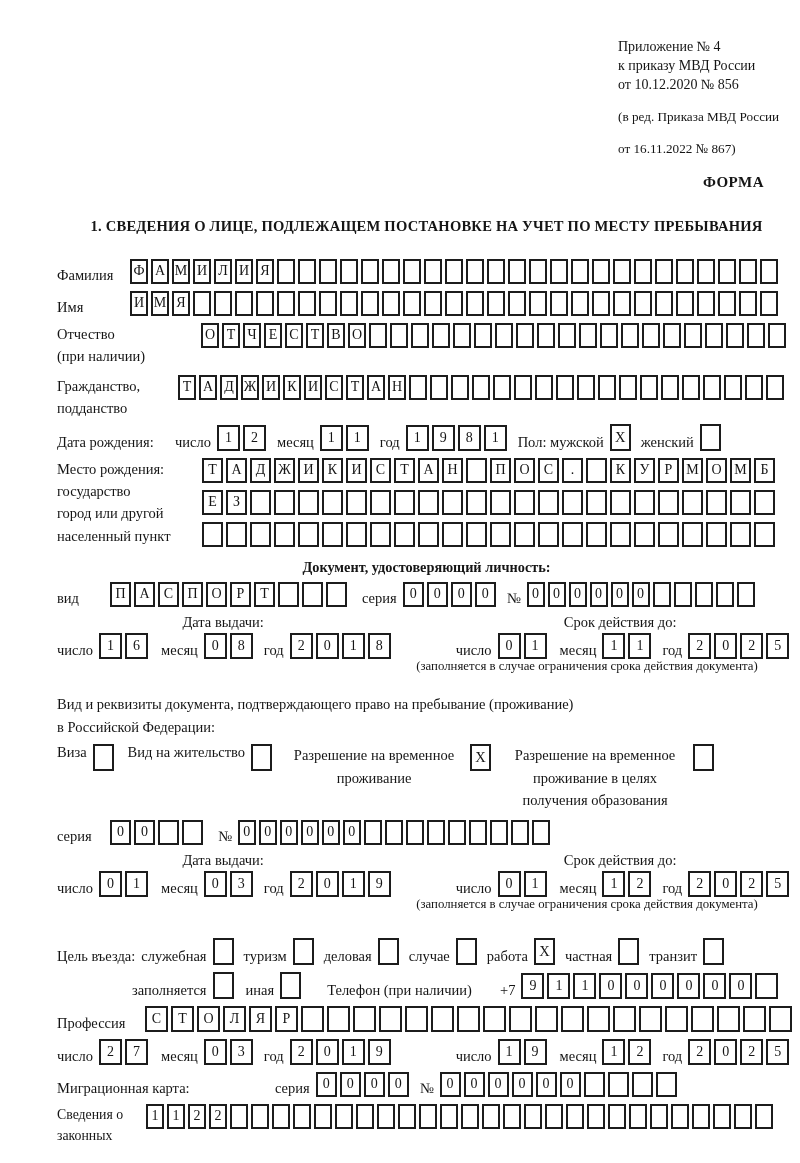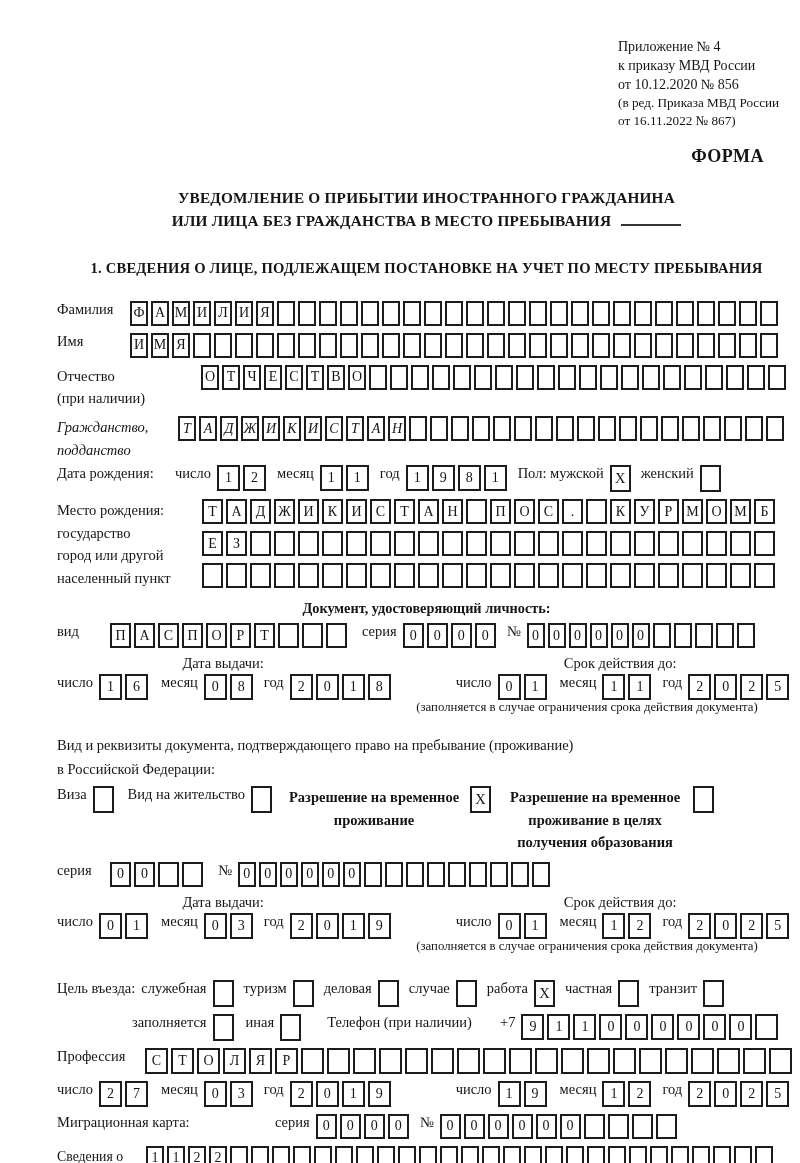--- a/index.html
+++ b/index.html
@@ -3,26 +3,26 @@
 <meta charset="utf-8">
 <style>
   html,body{margin:0;padding:0;background:#fff;}
   .page{
     width:800px;height:1163px;box-sizing:border-box;
     padding:38px 4px 0 57px;position:relative;overflow:hidden;
     font-family:"Liberation Serif","DejaVu Serif",serif;
     font-size:14.5px;color:#151515;background:#fff;
   }
   .appendix{margin-left:561px;line-height:1.34;font-size:14px;}
-  .appendix .sub{font-size:13.2px;}
-  .forma{margin-top:16px;text-align:right;padding-right:32px;font-weight:bold;font-size:18px;letter-spacing:.5px;}
+  .appendix .sub{font-size:13.2px;margin-top:14px;}
+  .forma{margin-top:16px;text-align:right;padding-right:32px;font-weight:bold;font-size:15px;letter-spacing:.5px;}
   .title{margin-top:20px;text-align:center;font-weight:bold;font-size:15.3px;line-height:1.5;letter-spacing:.2px;}
   .title-underline{display:inline-block;width:60px;border-bottom:2px solid #333;height:14px;margin-left:10px;}
   .sec1{margin-top:27px;text-align:center;font-weight:bold;font-size:14.6px;letter-spacing:.2px;}
-  .row{display:flex;align-items:flex-start;margin-bottom:7px;}
+  .row{display:flex;align-items:flex-end;margin-bottom:7px;}
   .row.top{align-items:flex-start;}
   .lbl{flex:none;}
   .lbl2{flex:none;line-height:1.55;}
   .cells{display:inline-flex;flex:none;flex-wrap:nowrap;}
   .cell{
     flex:none;display:inline-flex;align-items:center;justify-content:center;
     width:14px;height:21px;border:2px solid #1c1c1c;margin-right:3px;
     font-size:14px;background:#fff;
   }
   .w17 .cell{width:17px;}
@@ -31,41 +31,37 @@
     flex:none;display:inline-flex;align-items:center;justify-content:center;
     width:17px;height:23px;border:2px solid #1c1c1c;font-size:14.5px;background:#fff;
   }
   .dlbl{flex:none;margin-right:6px;}
   .m8{margin-left:8px;}.m10{margin-left:10px;}.m12{margin-left:12px;}
   .doc-head{text-align:center;font-weight:bold;font-size:14.3px;margin:8px 0 6px 0;}
   .datehead{display:flex;margin-bottom:2px;}
   .datehead div{text-align:center;}
   .note{font-size:12.8px;margin:-2px 0 8px 290px;text-align:center;width:480px;}
   .intro{line-height:1.65;margin-top:19px;}
-  .optblock{text-align:center;line-height:1.55;font-weight:bold;}
+  .optblock{text-align:center;line-height:1.55;}
 </style>
 </head>
 <body>
 
 <div class="page">
 
   <div class="appendix">
     <div>Приложение № 4</div>
     <div>к приказу МВД России</div>
     <div>от 10.12.2020 № 856</div>
     <div class="sub">(в ред. Приказа МВД России</div>
     <div class="sub">от 16.11.2022 № 867)</div>
   </div>
 
   <div class="forma">ФОРМА</div>
 
-  <div class="title">
-    <div>УВЕДОМЛЕНИЕ О ПРИБЫТИИ ИНОСТРАННОГО ГРАЖДАНИНА</div>
-    <div><span>ИЛИ ЛИЦА БЕЗ ГРАЖДАНСТВА В МЕСТО ПРЕБЫВАНИЯ</span><span class="title-underline"></span></div>
-  </div>
 
   <div class="sec1">1. СВЕДЕНИЯ О ЛИЦЕ, ПОДЛЕЖАЩЕМ ПОСТАНОВКЕ НА УЧЕТ ПО МЕСТУ ПРЕБЫВАНИЯ</div>
 
   <div class="row" style="margin-top:24px;">
     <span class="lbl" style="width:73px;">Фамилия</span>
     <span class="cells">
         <span class="cell">Ф</span>
         <span class="cell">А</span>
         <span class="cell">М</span>
         <span class="cell">И</span>
@@ -166,21 +162,21 @@
         <span class="cell"></span>
         <span class="cell"></span>
         <span class="cell"></span>
         <span class="cell"></span>
         <span class="cell"></span>
         <span class="cell"></span>
         <span class="cell"></span>
       </span>
   </div>
 
-  <div class="row top" style="margin-bottom:4px;font-style:italic;">
+  <div class="row top" style="margin-bottom:4px;">
     <span class="lbl2" style="width:121px;">
       <span>Гражданство,</span><br>
       <span>подданство</span>
     </span>
     <span class="cells">
         <span class="cell">Т</span>
         <span class="cell">А</span>
         <span class="cell">Д</span>
         <span class="cell">Ж</span>
         <span class="cell">И</span>

